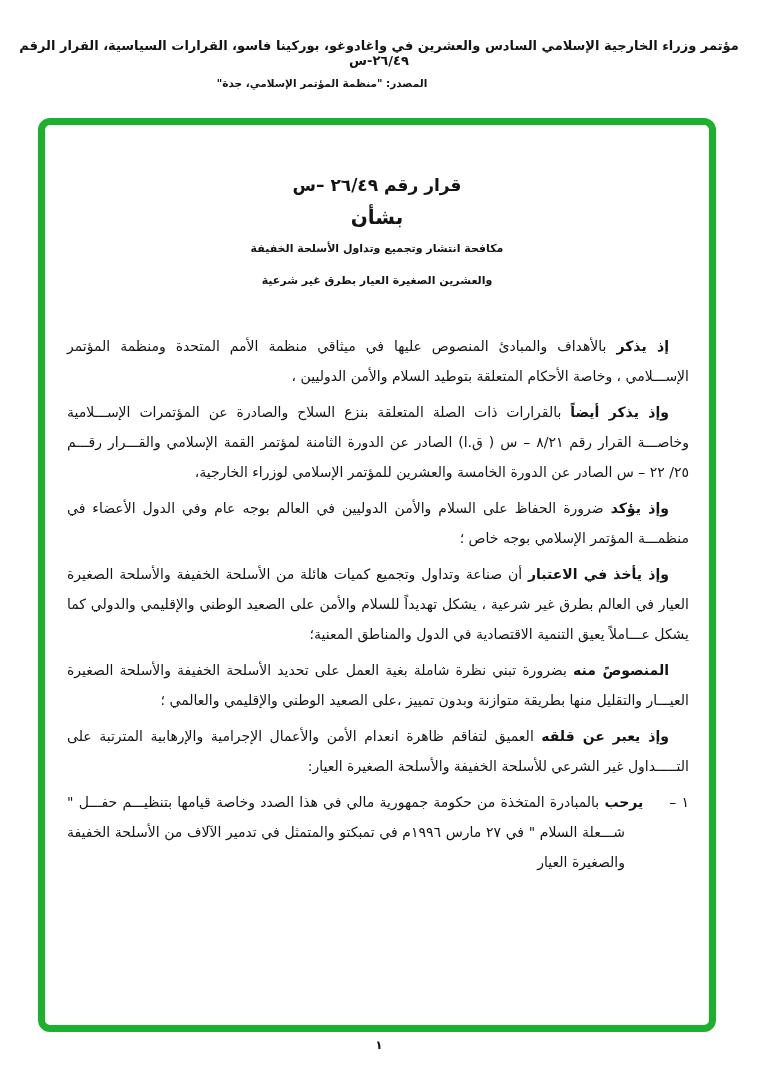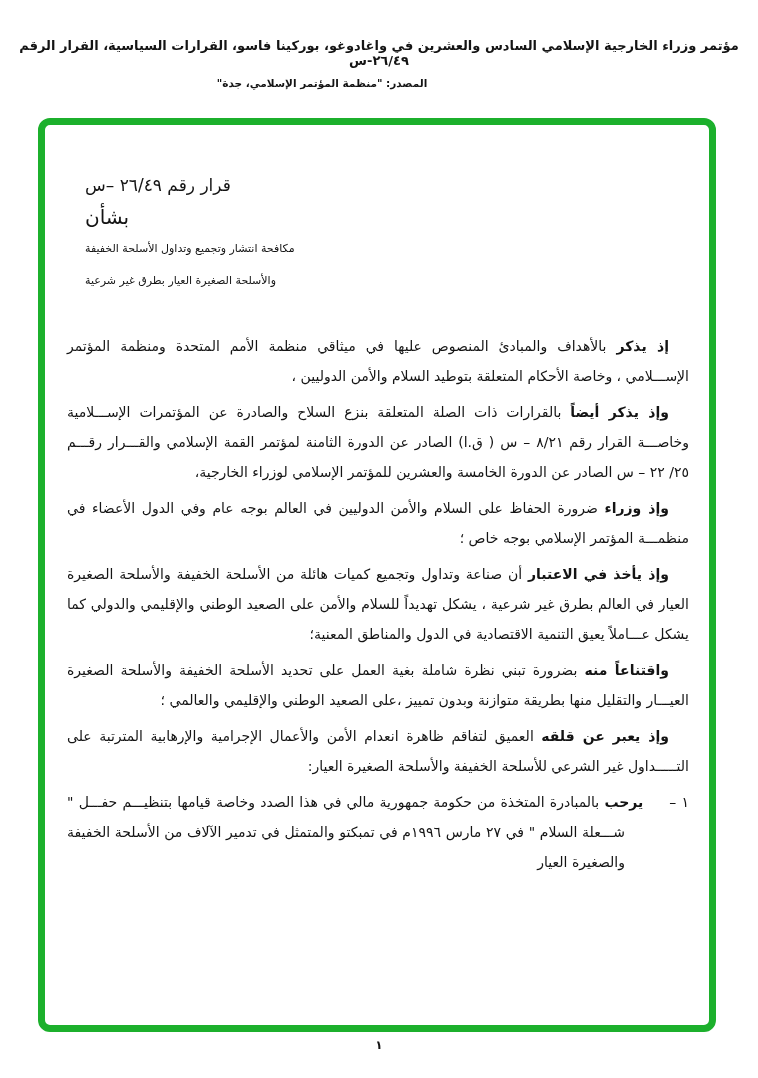--- a/index.html
+++ b/index.html
@@ -30,25 +30,24 @@
   .frame{
     position:absolute;
     left:38px;top:118px;
     width:678px;height:914px;
     box-sizing:border-box;
     border:7px solid #1cb02c;
     border-radius:12px;
   }
   .doc-title{
     direction:rtl;
-    text-align:left;
-    font-weight:normal;
+    text-align:center;
+    font-weight:bold;
     margin-top:44px;
     line-height:32px;
-    margin-left:40px;
   }
   .doc-title .t1{font-size:17px;}
   .doc-title .t2{font-size:20px;}
   .doc-title .t3,.doc-title .t4{font-size:11px;}
   .body-text{
     direction:rtl;
     margin:34px 20px 0 22px;
     font-size:14px;
     line-height:30px;
     text-align:justify;
@@ -85,35 +84,35 @@
   <div class="hdr hdr-line1">مؤتمر وزراء الخارجية الإسلامي السادس والعشرين في واغادوغو، بوركينا فاسو، القرارات السياسية، القرار الرقم ٢٦/٤٩-س</div>
 
   <div class="hdr hdr-line2">المصدر:  "منظمة المؤتمر الإسلامي، جدة"</div>
 
   <div class="frame">
 
     <div class="doc-title">
       <div class="t1">قرار رقم ٢٦/٤٩ –س</div>
       <div class="t2">بشأن</div>
       <div class="t3">مكافحة انتشار وتجميع وتداول الأسلحة الخفيفة</div>
-      <div class="t4">والأسلحة الصغيرة العيار بطرق غير شرعية</div>
+      <div class="t4">والعشرين الصغيرة العيار بطرق غير شرعية</div>
     </div>
 
     <div class="body-text">
 
 
       <p class="para"><span class="lead">إذ يذكر</span><span> بالأهداف والمبادئ المنصوص عليها في ميثاقي منظمة الأمم المتحدة ومنظمة المؤتمر الإســـلامي ، وخاصة الأحكام المتعلقة بتوطيد السلام والأمن الدوليين ،</span></p>
 
       <p class="para"><span class="lead">وإذ يذكر أيضاً</span><span> بالقرارات ذات الصلة المتعلقة بنزع السلاح والصادرة عن المؤتمرات الإســـلامية وخاصـــة القرار رقم ٨/٢١ – س  ( ق.ا) الصادر عن الدورة  الثامنة لمؤتمر القمة الإسلامي والقـــرار رقـــم ٢٥/ ٢٢ – س الصادر عن الدورة الخامسة والعشرين للمؤتمر الإسلامي لوزراء الخارجية،</span></p>
 
-      <p class="para"><span class="lead">وإذ وزراء</span><span> ضرورة الحفاظ على السلام والأمن الدوليين في العالم بوجه عام وفي الدول الأعضاء في منظمـــة المؤتمر الإسلامي بوجه خاص ؛</span></p>
+      <p class="para"><span class="lead">وإذ يؤكد</span><span> ضرورة الحفاظ على السلام والأمن الدوليين في العالم بوجه عام وفي الدول الأعضاء في منظمـــة المؤتمر الإسلامي بوجه خاص ؛</span></p>
 
       <p class="para"><span class="lead">وإذ يأخذ في الاعتبار</span><span> أن صناعة وتداول وتجميع كميات هائلة من الأسلحة الخفيفة والأسلحة الصغيرة العيار في العالم بطرق غير شرعية ، يشكل تهديداً للسلام والأمن على الصعيد الوطني والإقليمي والدولي كما يشكل عـــاملاً يعيق التنمية الاقتصادية في الدول والمناطق المعنية؛</span></p>
 
-      <p class="para"><span class="lead">واقتناعاً منه</span><span> بضرورة تبني نظرة شاملة بغية العمل على تحديد الأسلحة الخفيفة والأسلحة الصغيرة العيـــار والتقليل منها بطريقة متوازنة وبدون تمييز ،على الصعيد الوطني والإقليمي والعالمي ؛</span></p>
+      <p class="para"><span class="lead">المنصوصً منه</span><span> بضرورة تبني نظرة شاملة بغية العمل على تحديد الأسلحة الخفيفة والأسلحة الصغيرة العيـــار والتقليل منها بطريقة متوازنة وبدون تمييز ،على الصعيد الوطني والإقليمي والعالمي ؛</span></p>
 
       <p class="para"><span class="lead">وإذ يعبر عن قلقه</span><span> العميق لتفاقم ظاهرة انعدام الأمن والأعمال الإجرامية والإرهابية المترتبة على التـــــداول غير الشرعي للأسلحة الخفيفة والأسلحة الصغيرة العيار:</span></p>
 
       <div class="num-item"><span class="num">١ –</span><span class="lead">يرحب</span><span> بالمبادرة المتخذة من حكومة جمهورية مالي في هذا الصدد وخاصة قيامها بتنظيـــم حفـــل " شـــعلة السلام " في ٢٧ مارس ١٩٩٦م في تمبكتو والمتمثل في تدمير الآلاف من الأسلحة الخفيفة والصغيرة العيار</span></div>
 
     </div>
   </div>
 
   <div class="page-number">١</div>
 

